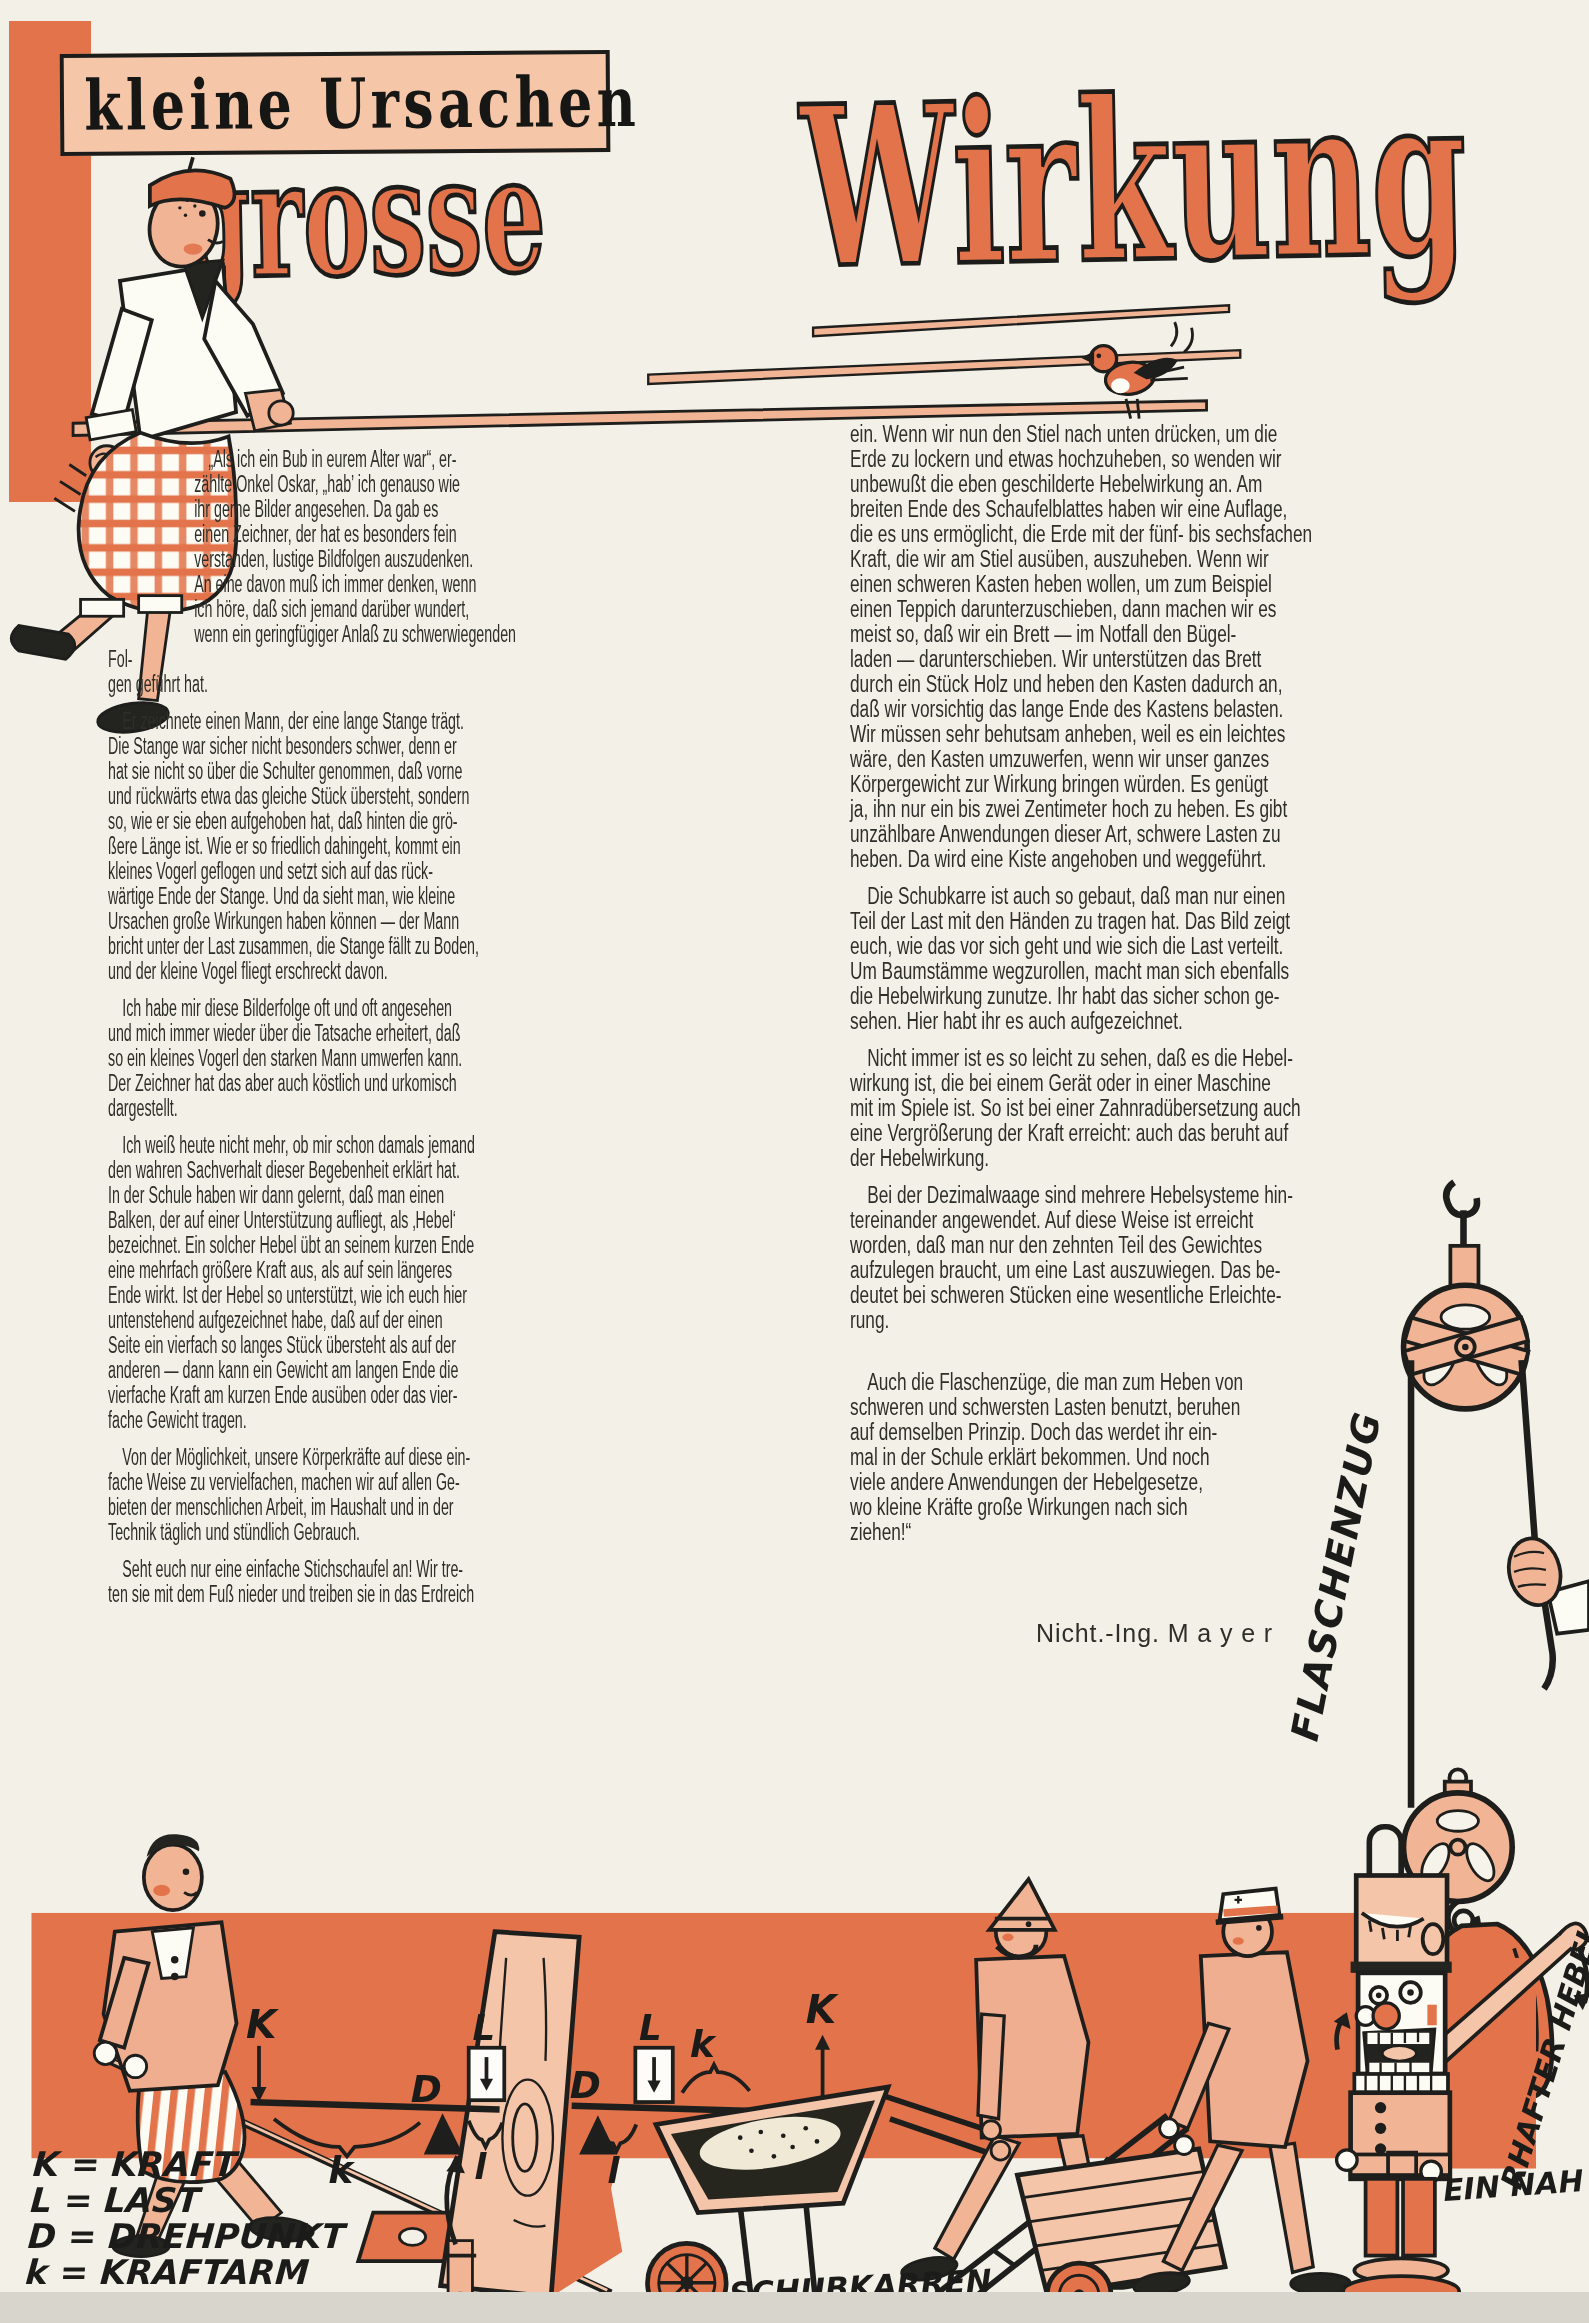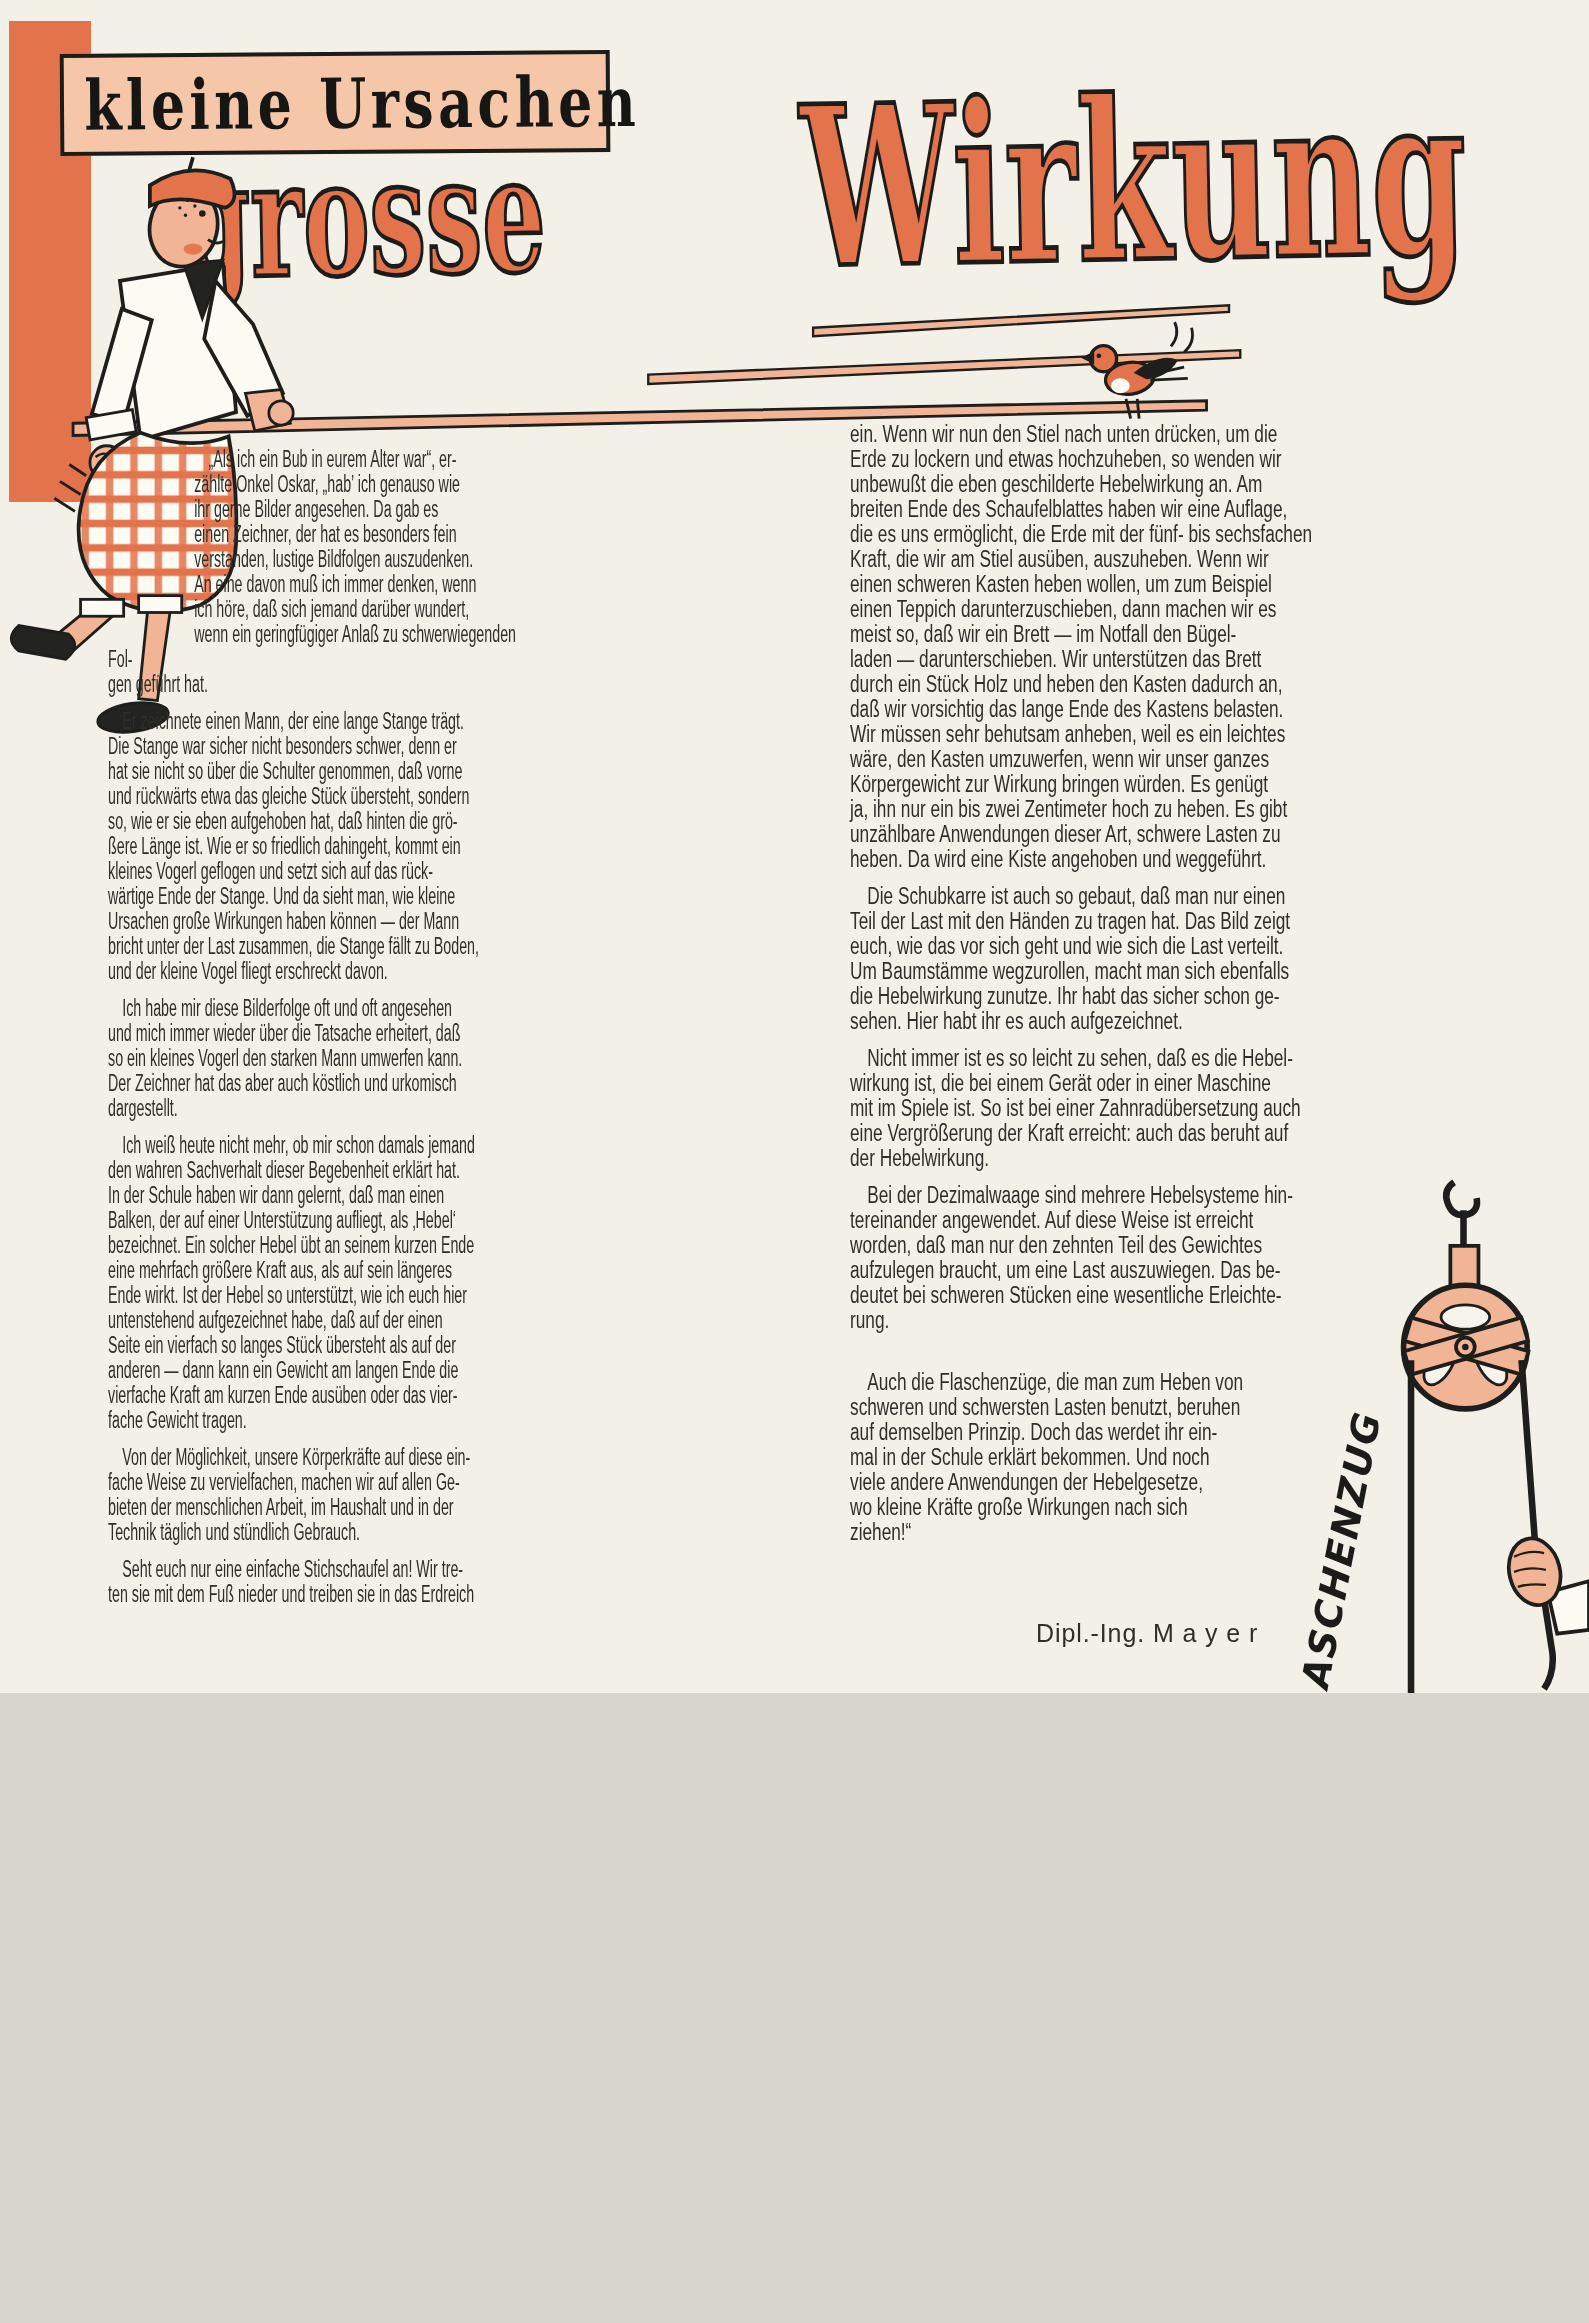--- a/index.html
+++ b/index.html
@@ -1,16 +1,16 @@
 <!DOCTYPE html>
 <html style="font-size:15px"><head>
 <meta charset="utf-8">
 <style>
   html,body{margin:0;padding:0;background:#d8d6cc;}
-  #page{position:relative;width:1589px;height:1693px;background:#f3f1e7;overflow:hidden;
+  #page{position:relative;width:1589px;height:2292px;background:#f3f1e7;overflow:hidden;
         font-family:"Liberation Sans",sans-serif;color:#2e2e2a;}
   .abs{position:absolute;}
   
   #orange-bar{left:9.4px;top:20.6px;width:82px;height:481px;background:#e2734b;}
   #kicker-box{left:60px;top:52px;width:542px;height:94px;background:#f5c7a8;
               border:4.7px solid #1c1c1a;transform:rotate(-.4deg);display:flex;align-items:center;}
   #kicker-box .squeezetxt{display:inline-block;transform:scaleX(.78);transform-origin:0 50%;
               font-family:"DejaVu Serif",serif;font-weight:bold;font-size:69px;letter-spacing:5.6px;
               color:#161614;white-space:nowrap;padding-left:26px;}
   #main-title{left:180px;top:79px;display:flex;align-items:baseline;gap:32px;transform:rotate(-1.1deg);}
@@ -221,21 +221,21 @@
 schweren und schwersten Lasten benutzt, beruhen
 auf demselben Prinzip. Doch das werdet ihr ein-
 mal in der Schule erklärt bekommen. Und noch
 viele andere Anwendungen der Hebelgesetze,
 wo kleine Kräfte große Wirkungen nach sich
 ziehen!“</span>
       </div>
     </div>
   </div>
 
-  <div class="abs" id="signature">Dipl.-Ing.  M a y e r</div>
+  <div class="abs" id="signature">Nicht.-Ing.  M a y e r</div>
 
   <svg class="abs" style="left:1308px;top:1169px" width="281" height="948" viewBox="1396 1248 300 1012">
     <g>
       <path d="M1552,1262 q-12,8 -7,22 q5,15 19,13 q15,-3 12,-18" fill="none" stroke="#1e1e1c" stroke-width="7"></path>
       <line x1="1562" y1="1292" x2="1562" y2="1336" stroke="#1e1e1c" stroke-width="7"></line>
     </g>
     <rect x="1548" y="1330" width="30" height="120" fill="#f1b596" stroke="#1e1e1c" stroke-width="4"></rect>
     <g>
       <circle cx="1564" cy="1438" r="66" fill="#f1b596" stroke="#1e1e1c" stroke-width="6"></circle>
       <g>

